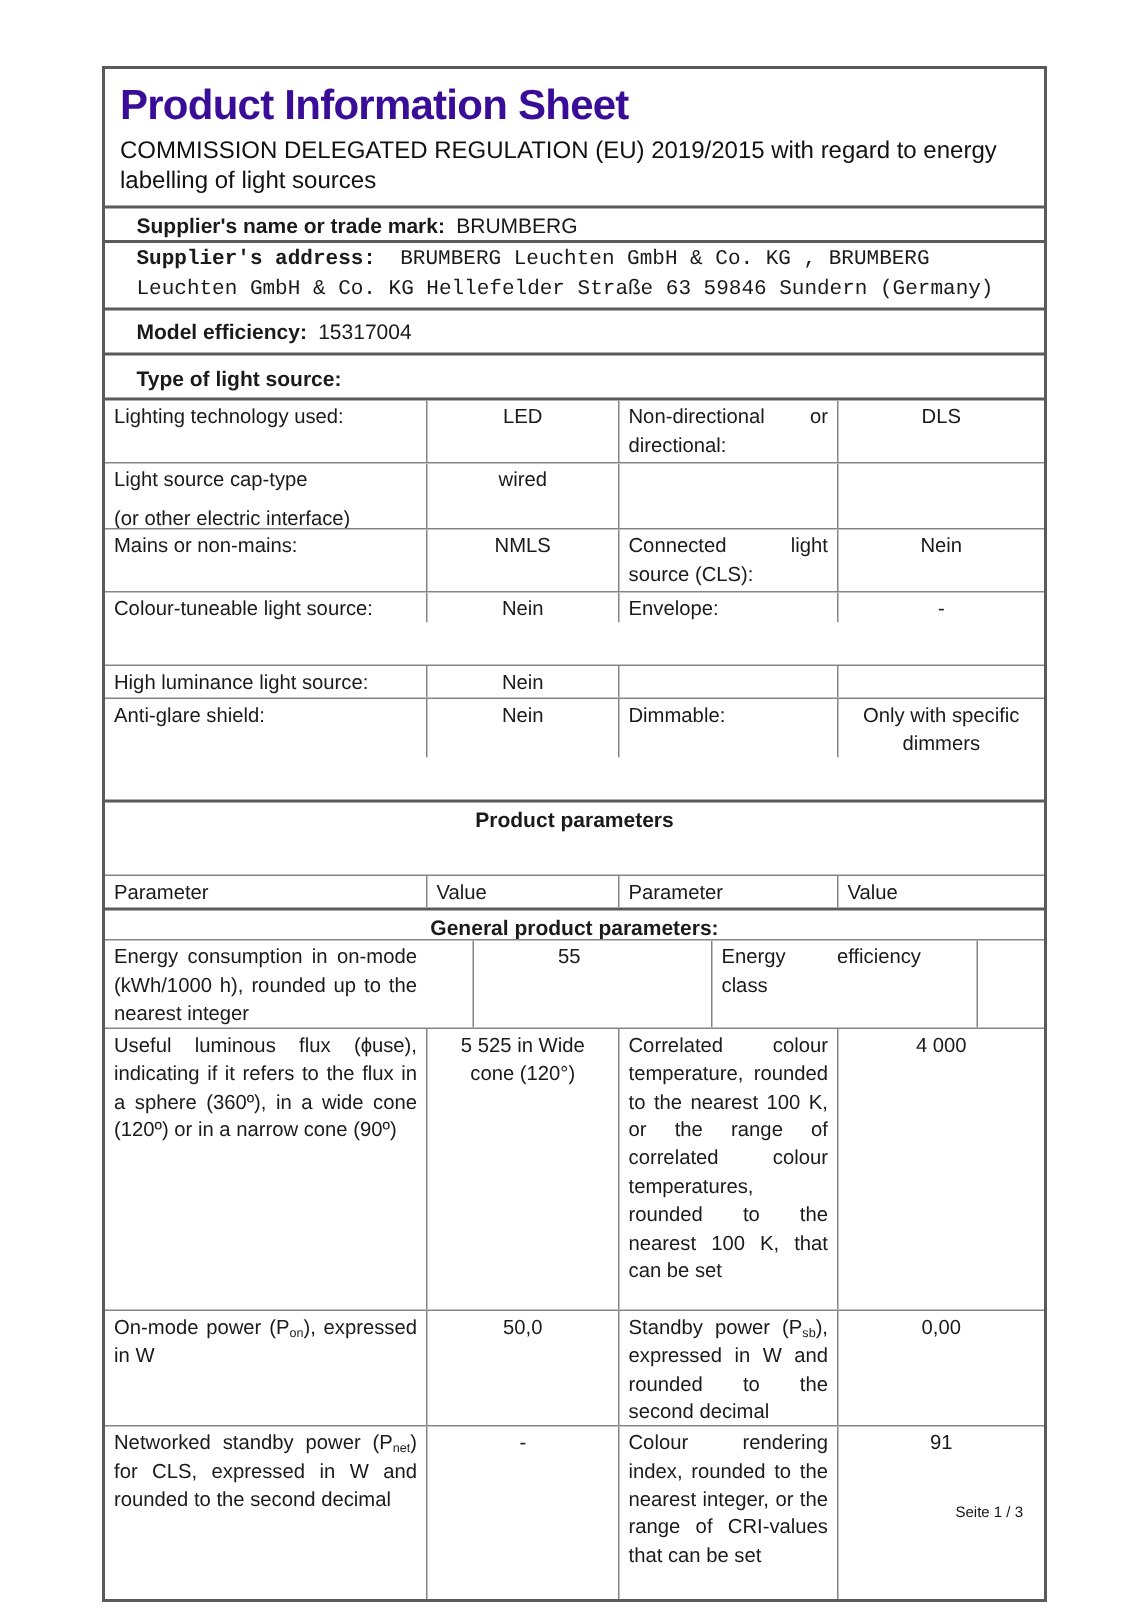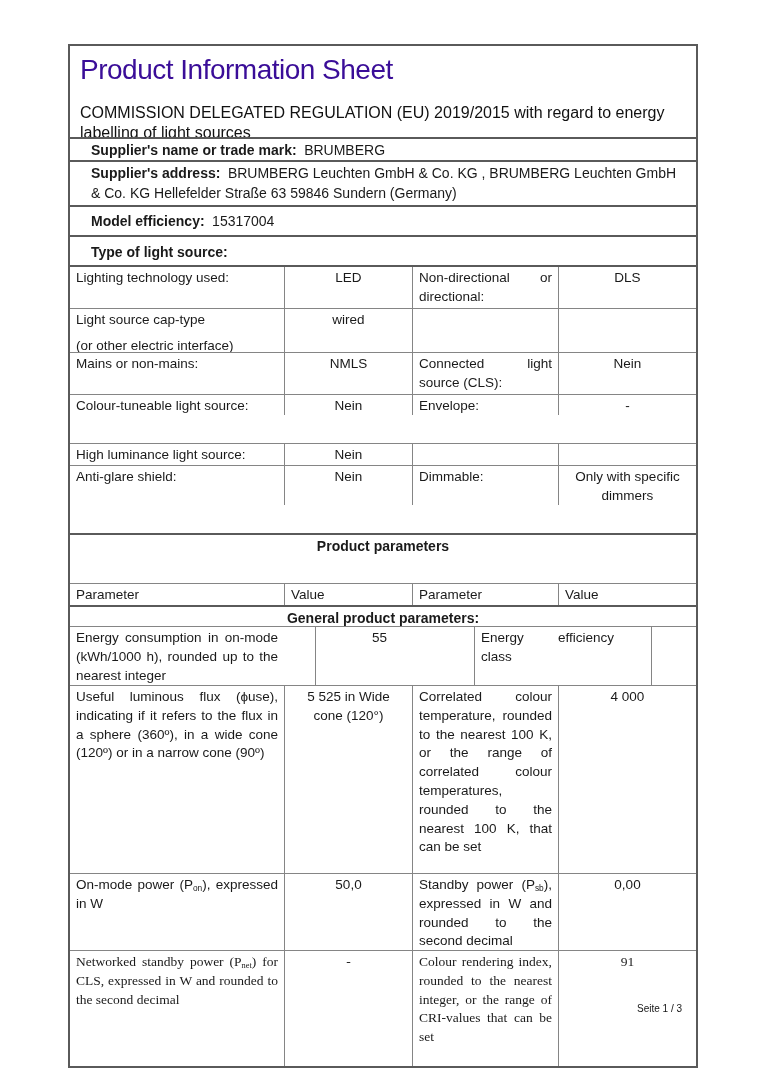--- a/index.html
+++ b/index.html
@@ -26,49 +26,49 @@
     overflow:hidden;
     font-size:13.5px;
     line-height:18.8px;
   }
   .row.first{border-top:0;}
   .row.hv{border-top:2px solid var(--heavy);}
   
   .title-block{height:91px;padding:7px 10px 0 10px;}
   .title-block h1{
     font-size:28px;
-    font-weight:normal;
+    font-weight:bold;
     letter-spacing:-0.5px;
     line-height:34px;
-    margin-bottom:16px;
+    margin-bottom:4px;
   }
   .subtitle{font-size:16px;line-height:19.5px;color:#111;}
   
   .kv{padding:2px 10px 0 21px;}
   .kv .lbl{font-weight:bold;font-size:14px;}
   .kv .val{font-size:14px;}
   .kv-name{height:23px;}
-  .kv-addr{height:45px;}
+  .kv-addr{height:45px;font-family:Liberation Mono, monospace;}
   .kv-model{height:30px;padding-top:5px;}
   .kv-type{height:30px;padding-top:6px;}
   
   .grid4{
     display:grid;
     grid-template-columns:214px 128px 146px 138px;
   }
   .grid4 .cell{
     padding:2px 6px 0 6px;
     overflow:hidden;
   }
   .grid4 .cell + .cell{border-left:1px solid var(--line);}
   .cell.p{text-align:justify;}
   .cell.v{text-align:center;}
   .h43{height:43px;} .h44{height:44px;} .h42{height:42px;}
   .h21{height:21px;} .h22{height:22px;margin-top:28px;} .h40{height:40px;}
-  .h59{height:59px;gap:31px;} .h188{height:188px;} .h77{height:77px;} .h116{height:116px;font-family:Liberation Serif, serif;}
+  .h59{height:59px;gap:31px;} .h188{height:188px;} .h77{height:77px;} .h116{height:116px;}
   .gap-top{margin-top:7px;}
   
   .banner{
     text-align:center;
     font-weight:bold;
     font-size:14px;
     padding-top:2px;
   }
   sub{
     font-size:0.62em;

